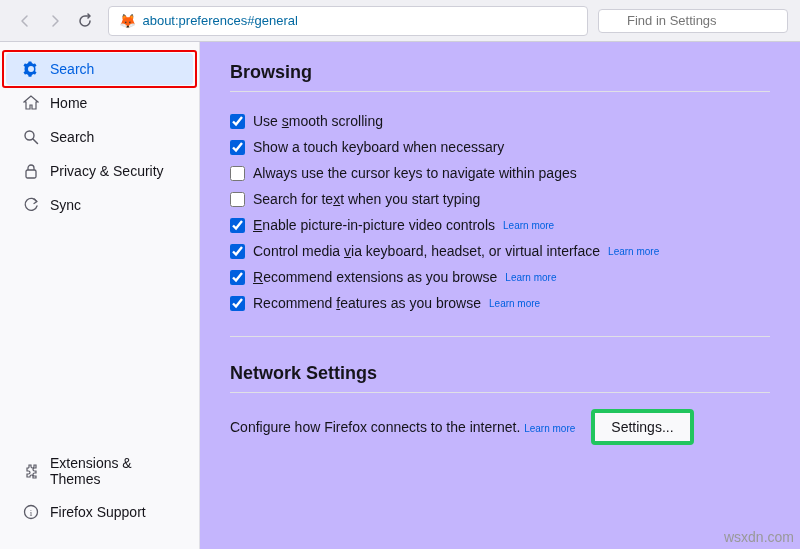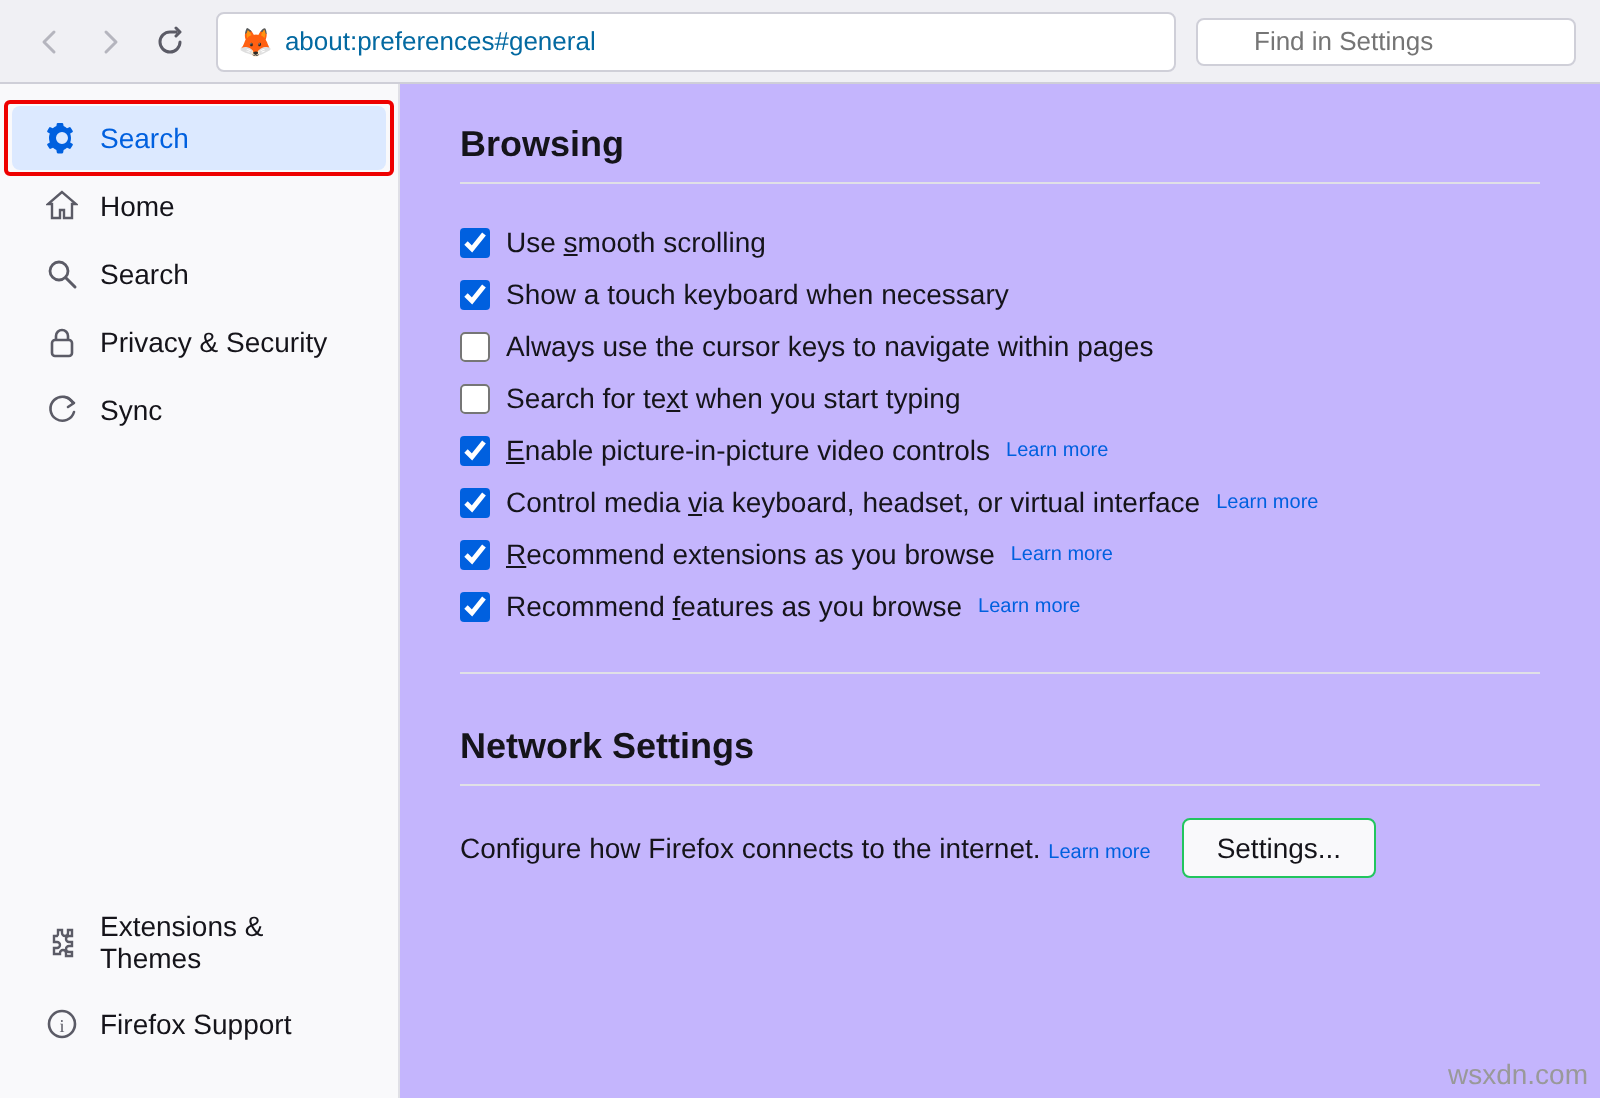--- a/index.html
+++ b/index.html
@@ -169,21 +169,21 @@
       display: flex;
       align-items: center;
       justify-content: flex-start;
       gap: 16px;
     }
     .network-desc {
       font-size: 14px;
       color: #15141a;
     }
     .settings-btn {
-      border: 1px solid #22c55e;
+      border: 4px solid #22c55e;
       background: #f9f9fb;
       border-radius: 4px;
       padding: 6px 16px;
       font-size: 14px;
       cursor: pointer;
       white-space: nowrap;
       color: #15141a;
       min-width: 90px;
     }
 

